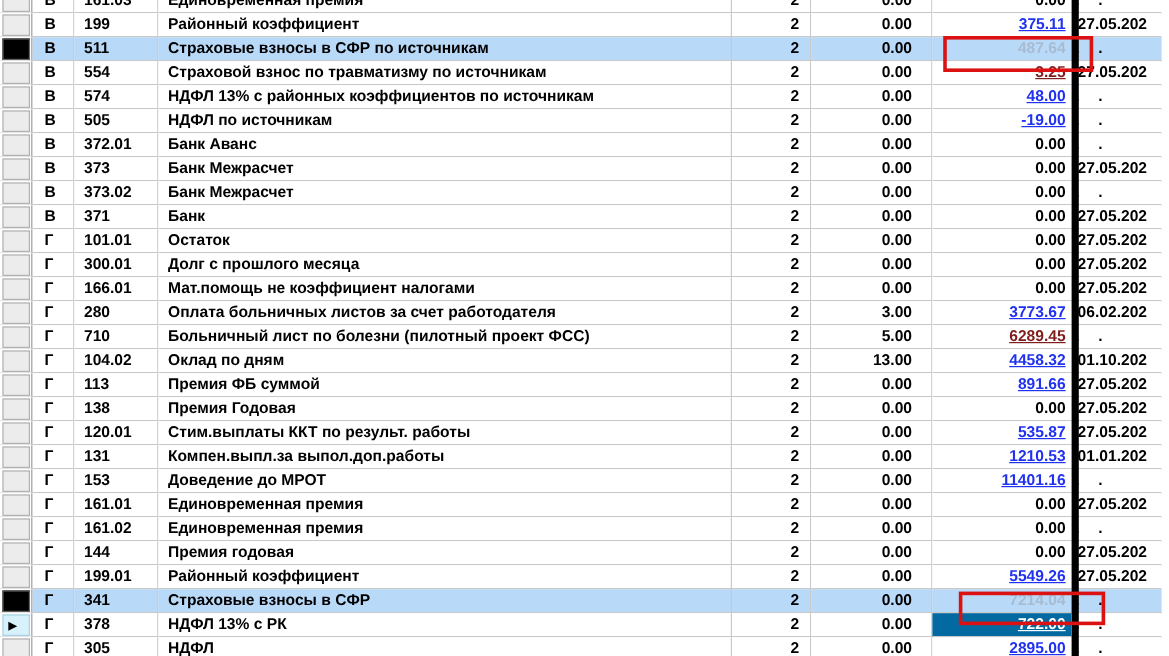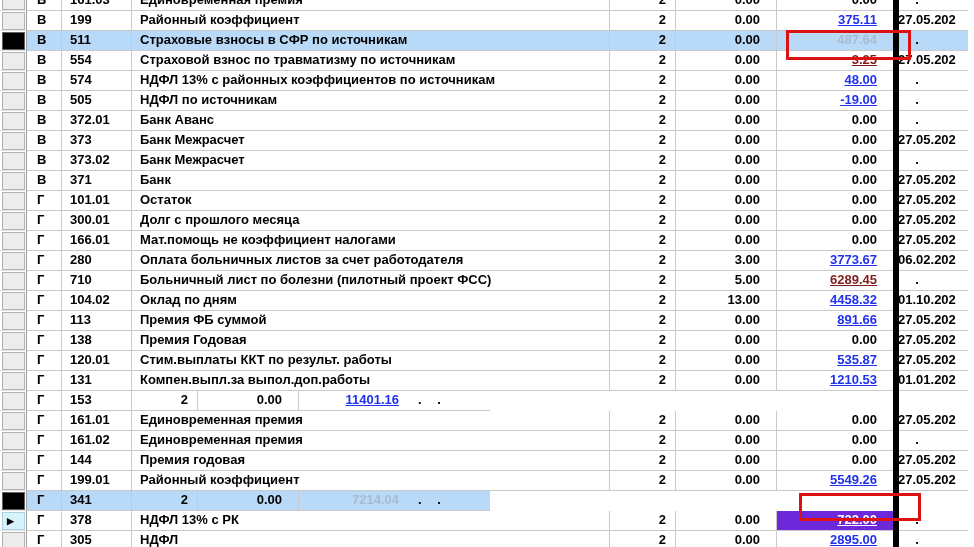--- a/index.html
+++ b/index.html
@@ -18,31 +18,31 @@
   .c-marker{width:27px;position:relative;background:#fff;border-right:1px solid #9e9e9e;border-bottom:1px solid #e4e4e4;}
   .mbox{position:absolute;left:2px;top:1px;width:21px;height:16px;background:#ececec;border:1px solid #b2b2b2;display:flex;align-items:center;}
   .row.selected .mbox{background:#000;border-color:#5f5f5f;}
   .row.current .mbox{background:#d8f2fb;border-color:#a9d3e2;}
   .tri{font-size:9px;line-height:16px;padding-left:4px;color:#000;}
   .c-letter{width:35px;padding-left:10px;}
   .c-code{width:70px;padding-left:8px;}
   .c-name{width:478px;padding-left:8px;}
   .c-qty{width:66px;text-align:right;padding-right:9px;}
   .c-val{width:101px;text-align:right;padding-right:16px;}
-  .c-amount{width:116px;text-align:right;padding-right:16px;border-right:none;}
+  .c-amount{width:116px;text-align:right;padding-right:5px;border-right:none;}
   .c-date{width:75px;padding-left:5px;border-right:none;}
   .row.selected .cell{background:#b9d9f8;}
   .row.selected .c-marker{background:#fff;}
   .empty-date{word-spacing:12px;padding-left:3px;}
   .amt-zero{color:#000;text-decoration:none;}
   .amt-link{color:#2031f0;text-decoration:underline;}
   .amt-light{color:#7f1d1d;text-decoration:underline;}
   .amt-selected{color:#a7bcd2;}
   .amt-focused{color:#ffffff;text-decoration:underline;}
-  .c-amount.focused{background:#6d28d9;text-align:right;}
+  .c-amount.focused{background:#0369a1;text-align:right;}
   .vbar{position:absolute;left:893px;top:0;width:6px;height:547px;background:#000;z-index:5;}
   .annotation{position:absolute;border:3px solid #dc1212;z-index:9;background:transparent;}
   #ann1{left:786px;top:30px;width:119px;height:24px;}
   #ann2{left:799px;top:493px;width:116px;height:22px;}
 </style>
 </head>
 <body>
 
 <div class="screen">
   <div class="rows">
@@ -325,20 +325,21 @@
           <div class="amt-link">1210.53</div>
         </div>
         <div class="cell c-date">01.01.202</div>
       </div>
       <div class="row">
         <div class="cell c-marker">
           <div class="mbox"></div>
         </div>
         <div class="cell c-letter">Г</div>
         <div class="cell c-code">153</div>
+        <div class="cell c-name">Доведение до МРОТ</div>
         <div class="cell c-qty">2</div>
         <div class="cell c-val">0.00</div>
         <div class="cell c-amount">
           <div class="amt-link">11401.16</div>
         </div>
         <div class="cell c-date empty-date">. .</div>
       </div>
       <div class="row">
         <div class="cell c-marker">
           <div class="mbox"></div>
@@ -394,20 +395,21 @@
           <div class="amt-link">5549.26</div>
         </div>
         <div class="cell c-date">27.05.202</div>
       </div>
       <div class="row selected">
         <div class="cell c-marker">
           <div class="mbox"></div>
         </div>
         <div class="cell c-letter">Г</div>
         <div class="cell c-code">341</div>
+        <div class="cell c-name">Страховые взносы в СФР</div>
         <div class="cell c-qty">2</div>
         <div class="cell c-val">0.00</div>
         <div class="cell c-amount">
           <div class="amt-selected">7214.04</div>
         </div>
         <div class="cell c-date empty-date">. .</div>
       </div>
       <div class="row current">
         <div class="cell c-marker">
           <div class="mbox">

